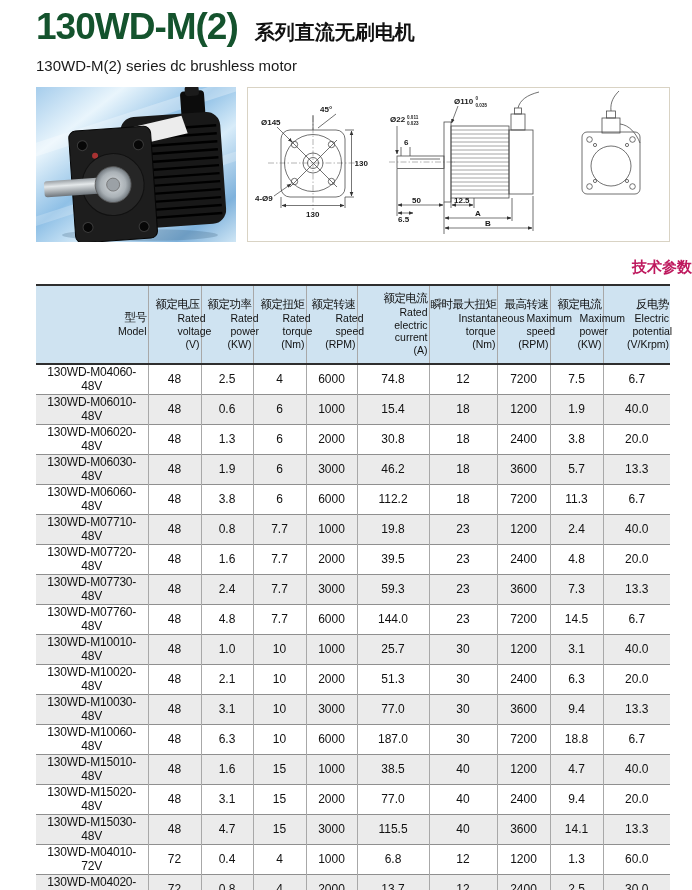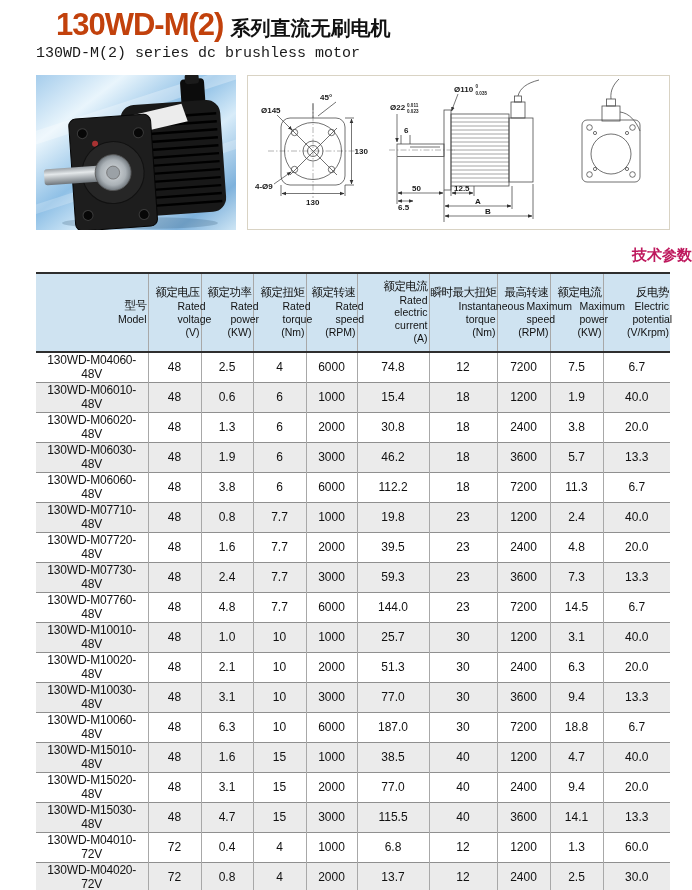--- a/index.html
+++ b/index.html
@@ -1,23 +1,23 @@
 <!DOCTYPE html>
 <html><head>
 <meta charset="utf-8">
 <style>
   html,body{margin:0;padding:0;background:#fff;}
   .page{position:relative;width:692px;height:890px;box-sizing:border-box;
         padding:8px 0 0 36px;background:#fff;overflow:hidden;
         font-family:"Liberation Sans",sans-serif;color:#111;}
   
   h1{margin:0;line-height:1.05;white-space:nowrap;}
-  .t-model{color:#c2410c;font-size:31px;font-weight:800;letter-spacing:-1px;margin-left:20px;}
-  .t-zh{color:#111;font-size:20px;font-weight:700;margin-left:7px;}
-  .subtitle{font-size:15px;color:#1a1a1a;margin-top:3px;font-family:Liberation Mono, monospace;}
+  .t-model{color:#14532d;font-size:37px;font-weight:800;letter-spacing:-1px;}
+  .t-zh{color:#111;font-size:20px;font-weight:700;margin-left:17px;}
+  .subtitle{font-size:15px;color:#1a1a1a;margin-top:10px;}
   
   .figures{display:flex;gap:11px;margin-top:13px;}
   .photo{width:200px;height:155px;overflow:hidden;}
   .drawings{width:423px;height:155px;border:1px solid #d9d3c4;box-sizing:border-box;background:#fff;}
   .photo svg,.drawings svg{display:block;width:100%;height:100%;}
   
   .ln{fill:none;stroke:#4c4c4c;stroke-width:0.8;}
   .fin{fill:none;stroke:#5a5a5a;stroke-width:0.55;}
   .cl{fill:none;stroke:#777;stroke-width:0.55;stroke-dasharray:6 2 1.5 2;}
   .dim{fill:none;stroke:#3c3c3c;stroke-width:0.7;marker-start:url(#ar);marker-end:url(#ar);}

